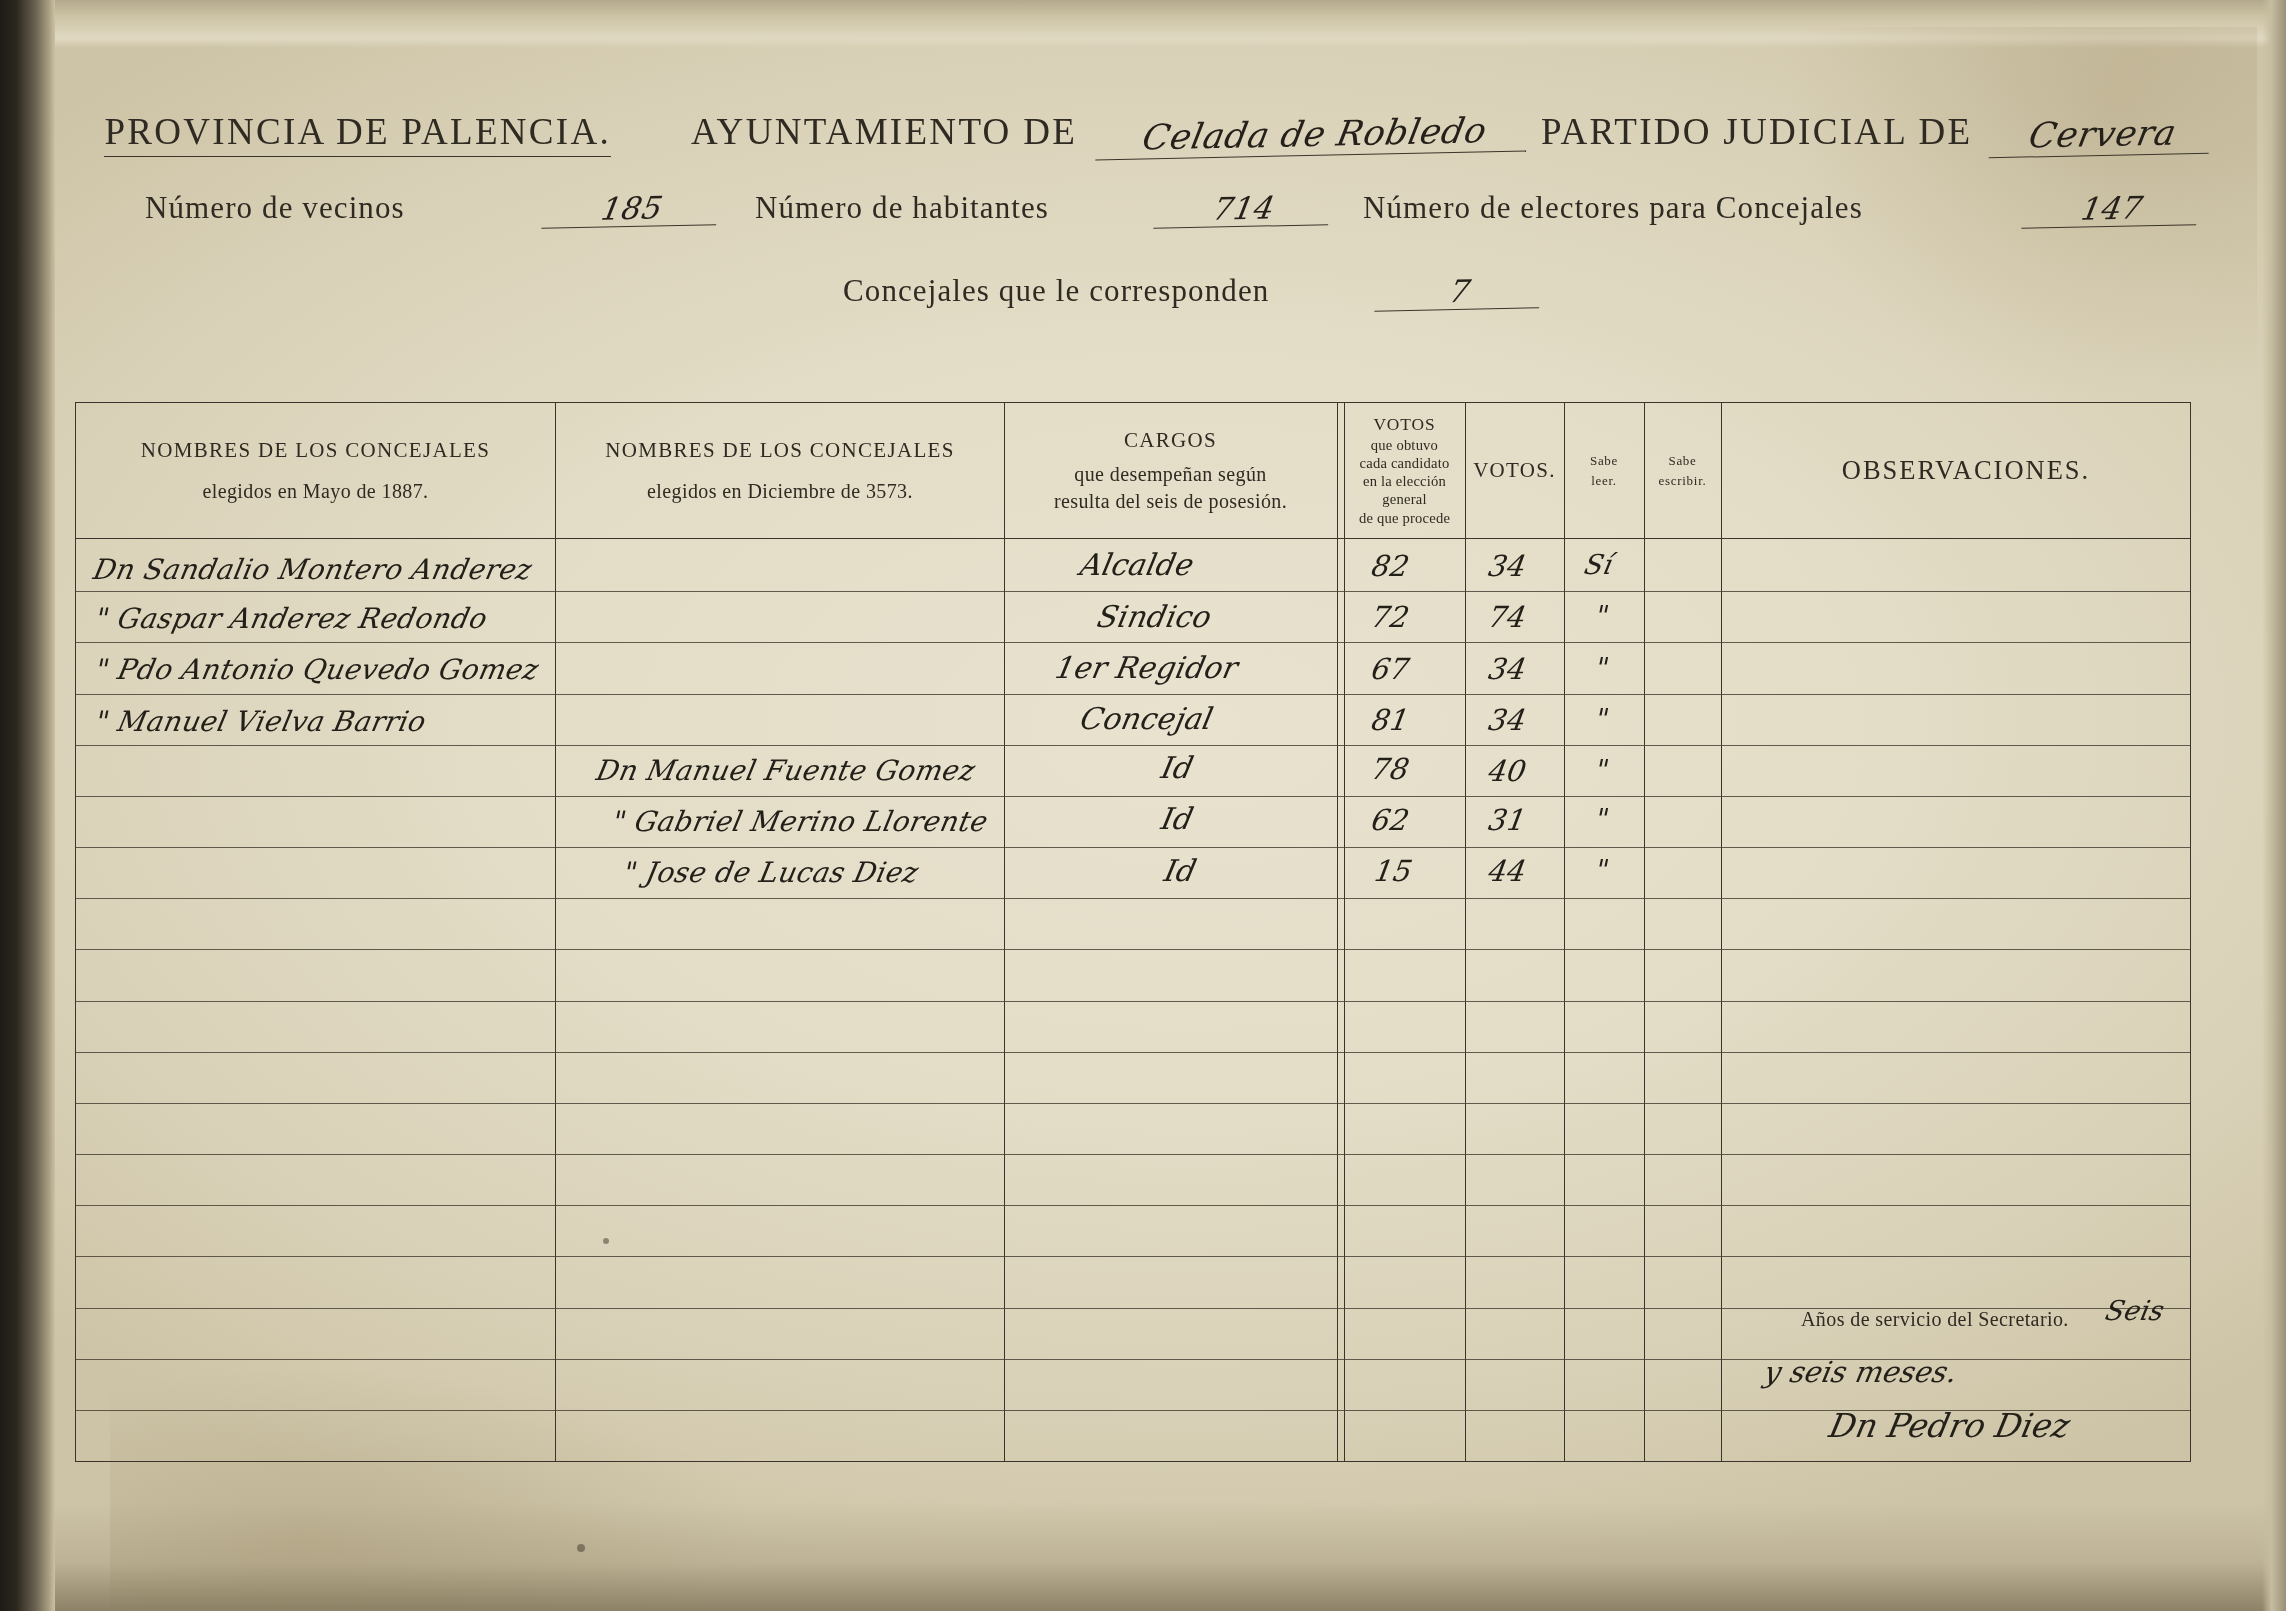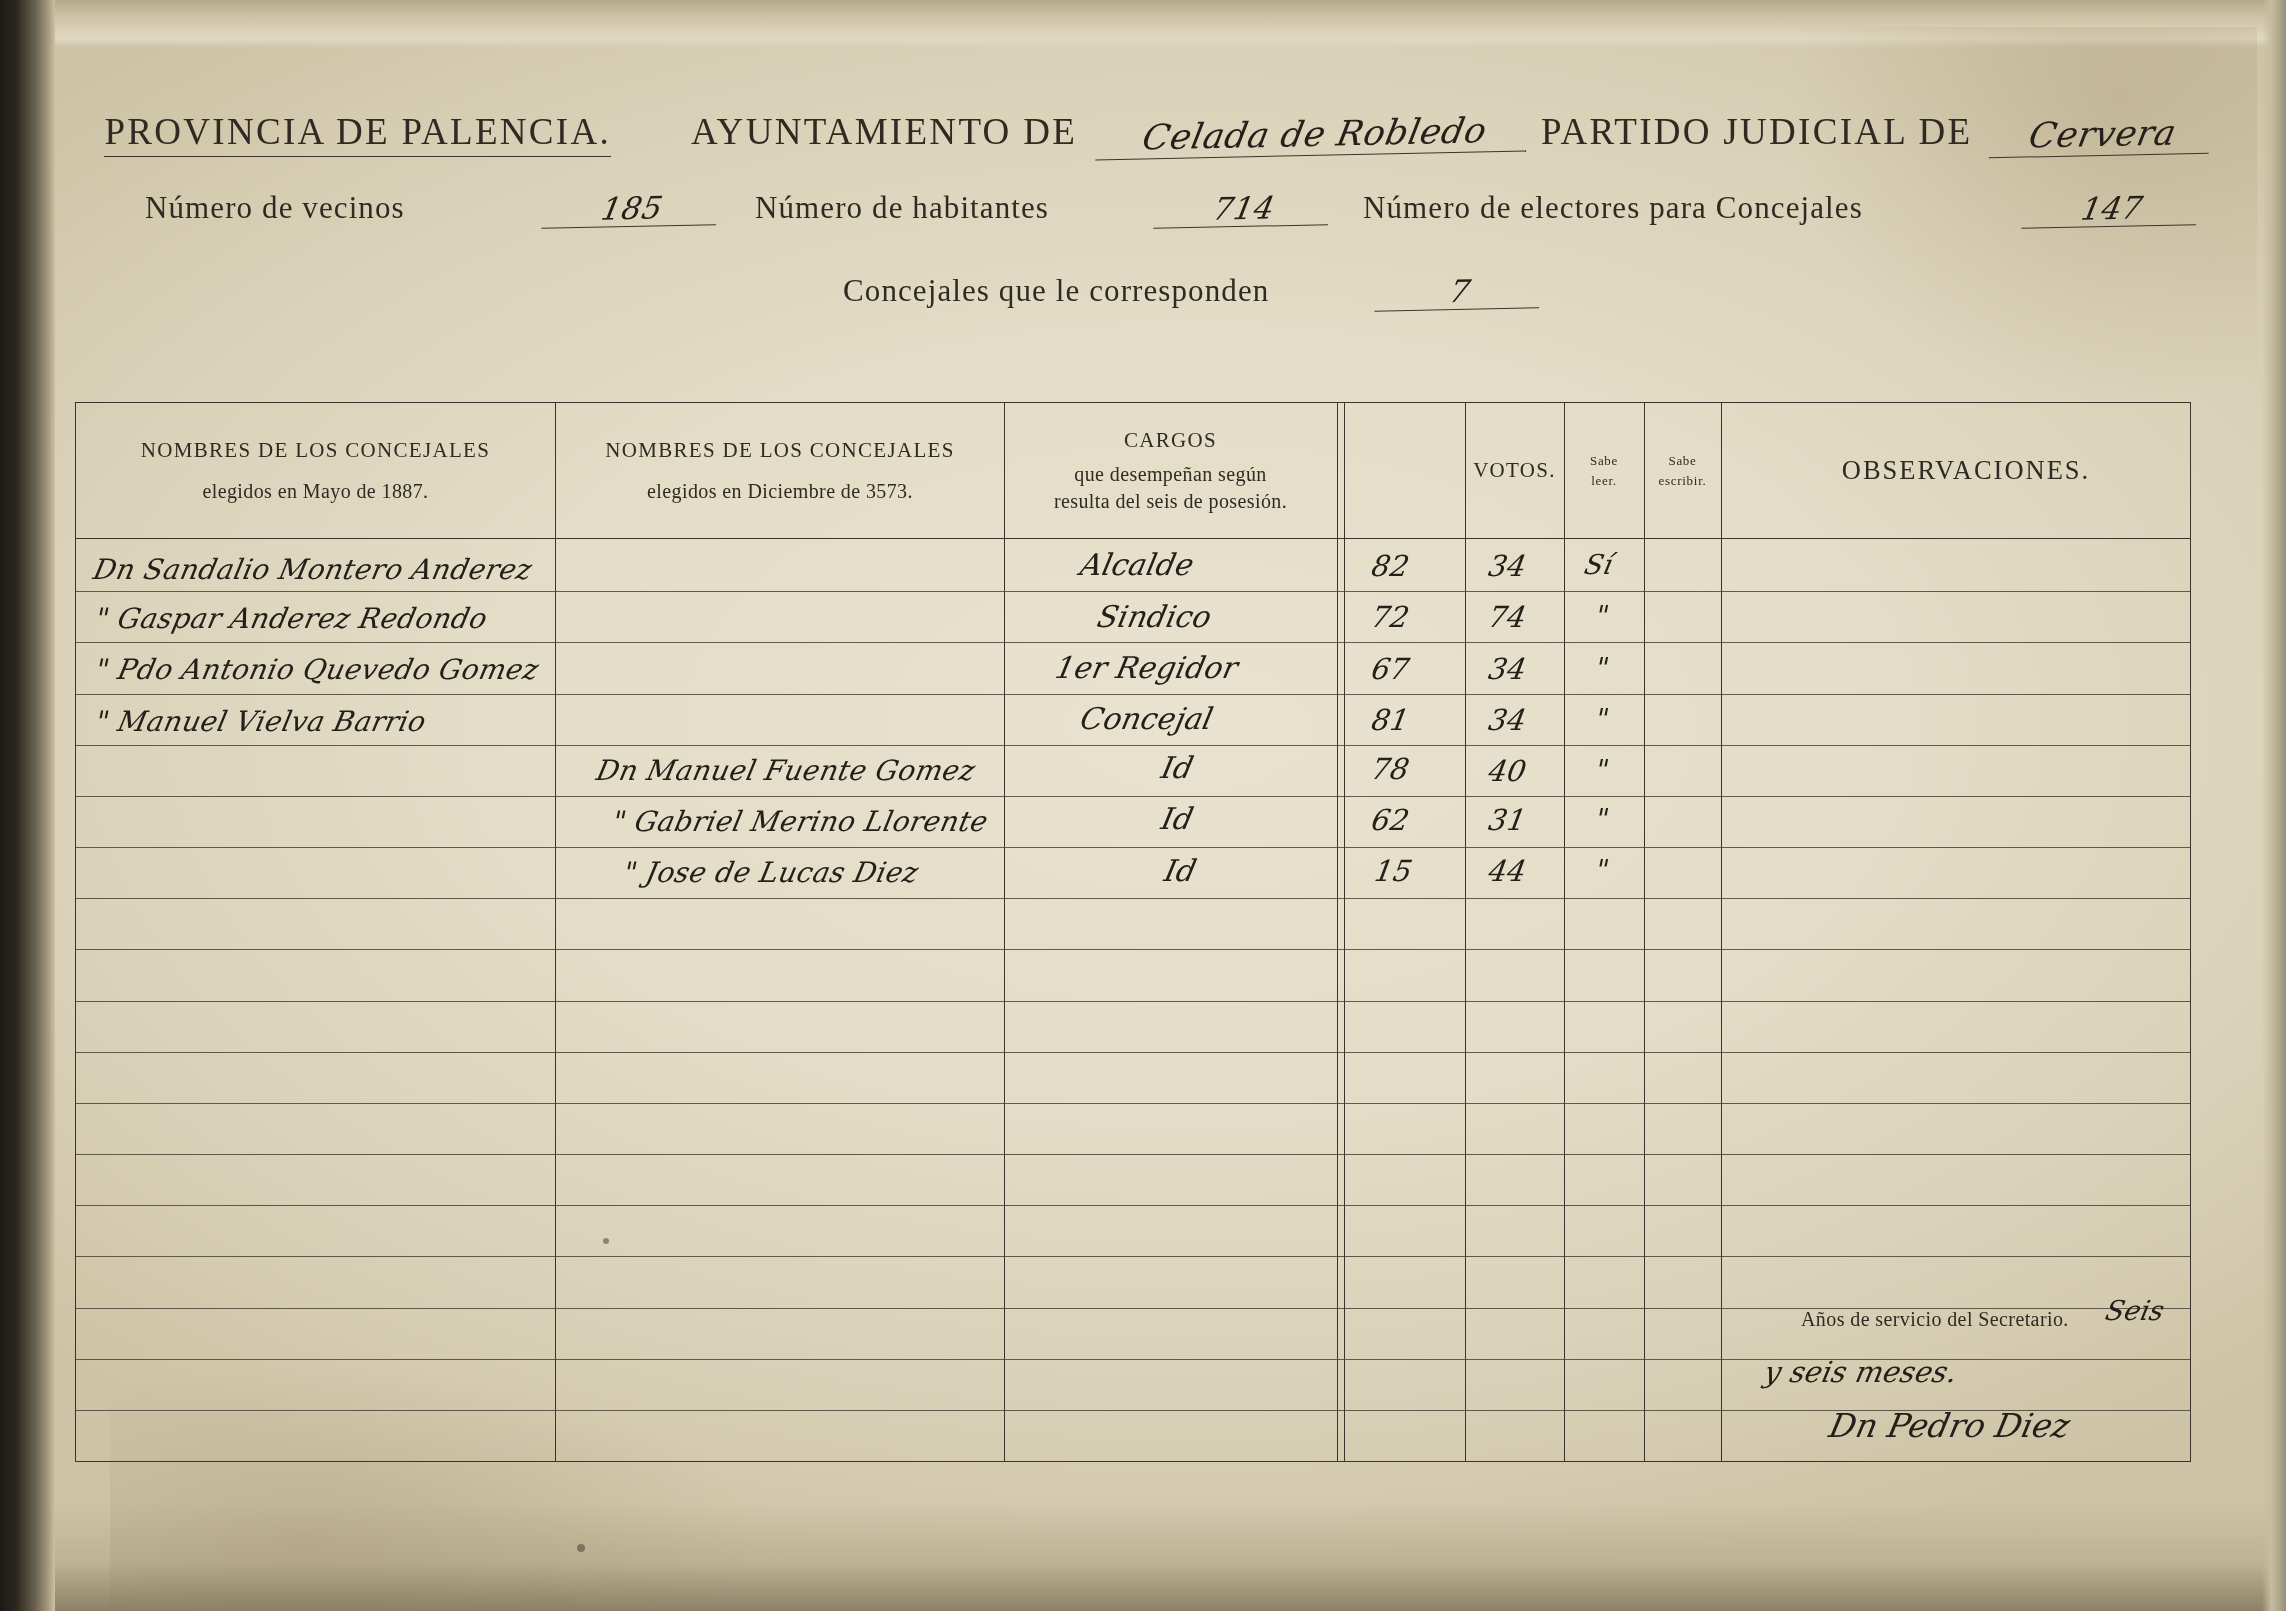--- a/index.html
+++ b/index.html
@@ -299,20 +299,28 @@
       <div class="ch-main">NOMBRES DE LOS CONCEJALES</div>
       <div class="ch-sub" style="margin-top:14.6px;">elegidos en Diciembre de 3573.</div>
     </div>
 
     <div class="colhead" style="left:928px; width:333px;">
       <div class="ch-main">CARGOS</div>
       <div class="ch-sub" style="margin-top:7.3px;">que desempeñan según</div>
       <div class="ch-sub">resulta del seis de posesión.</div>
     </div>
 
+    <div class="colhead" style="left:1268px; width:121px;">
+      <div class="ch-tiny" style="font-size:17.4px; letter-spacing:0.9px;">VOTOS</div>
+      <div class="ch-tiny">que obtuvo</div>
+      <div class="ch-tiny">cada candidato</div>
+      <div class="ch-tiny">en la elección</div>
+      <div class="ch-tiny">general</div>
+      <div class="ch-tiny">de que procede</div>
+    </div>
 
     <div class="colhead" style="left:1389px; width:99px;">
       <div class="ch-edad">VOTOS.</div>
     </div>
 
     <div class="colhead" style="left:1488px; width:80px;">
       <div class="ch-sabe">Sabe</div>
       <div class="ch-sabe">leer.</div>
     </div>
 

